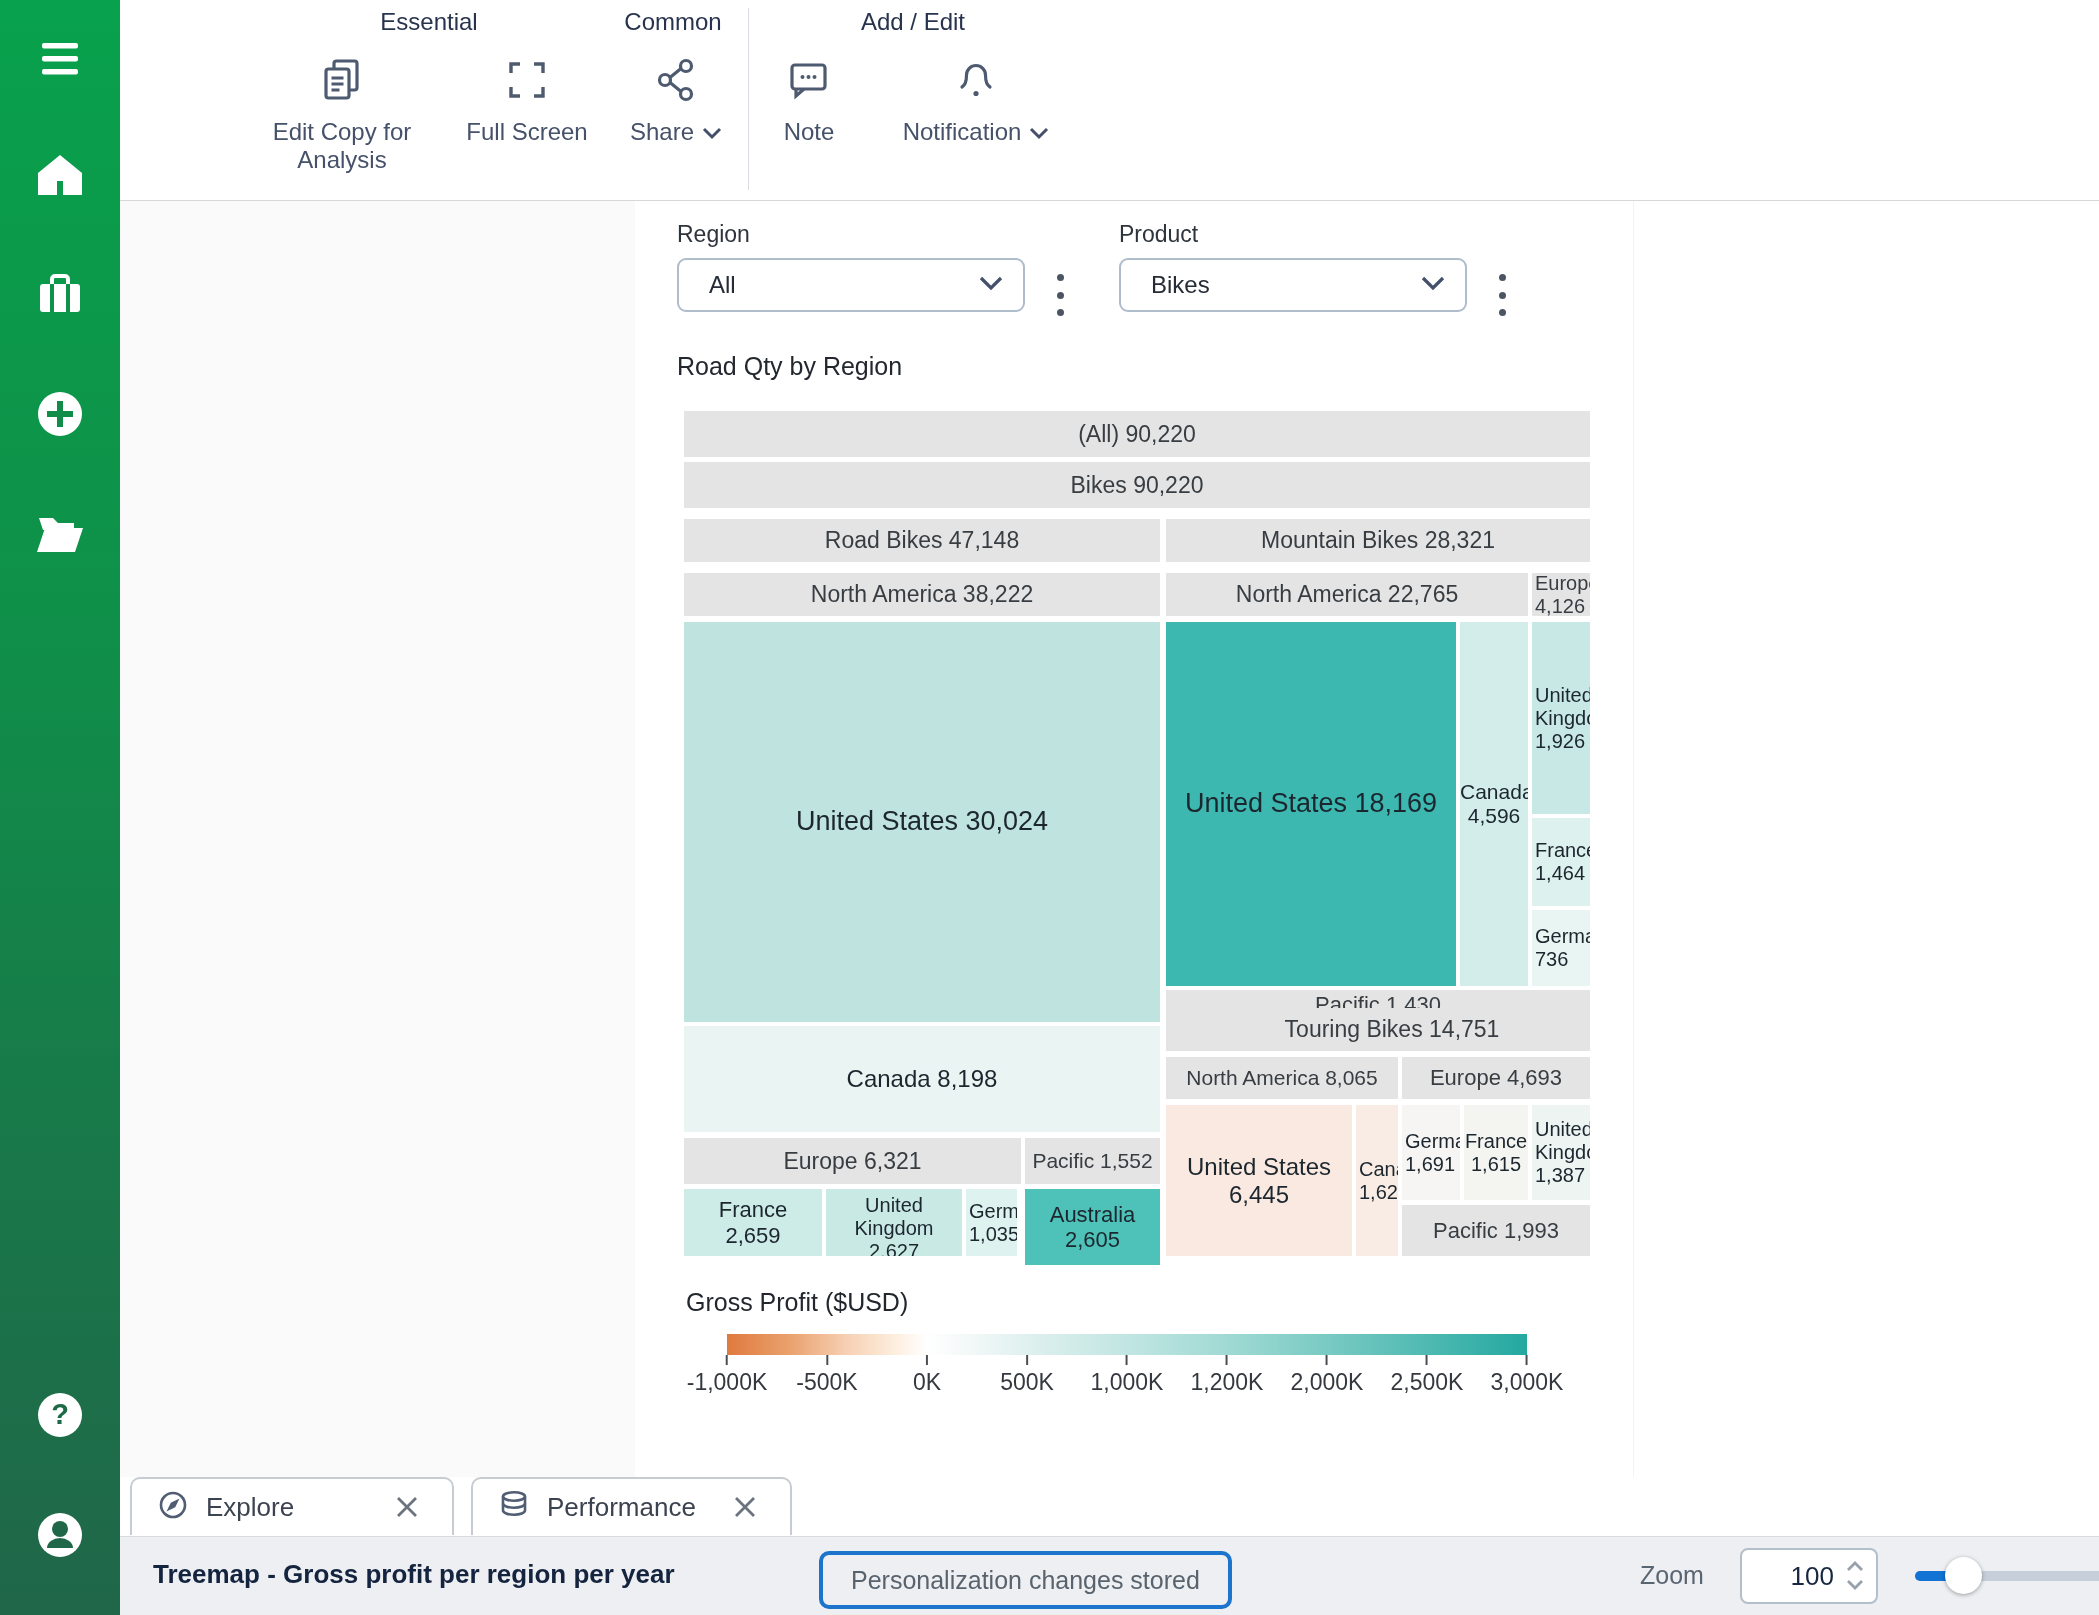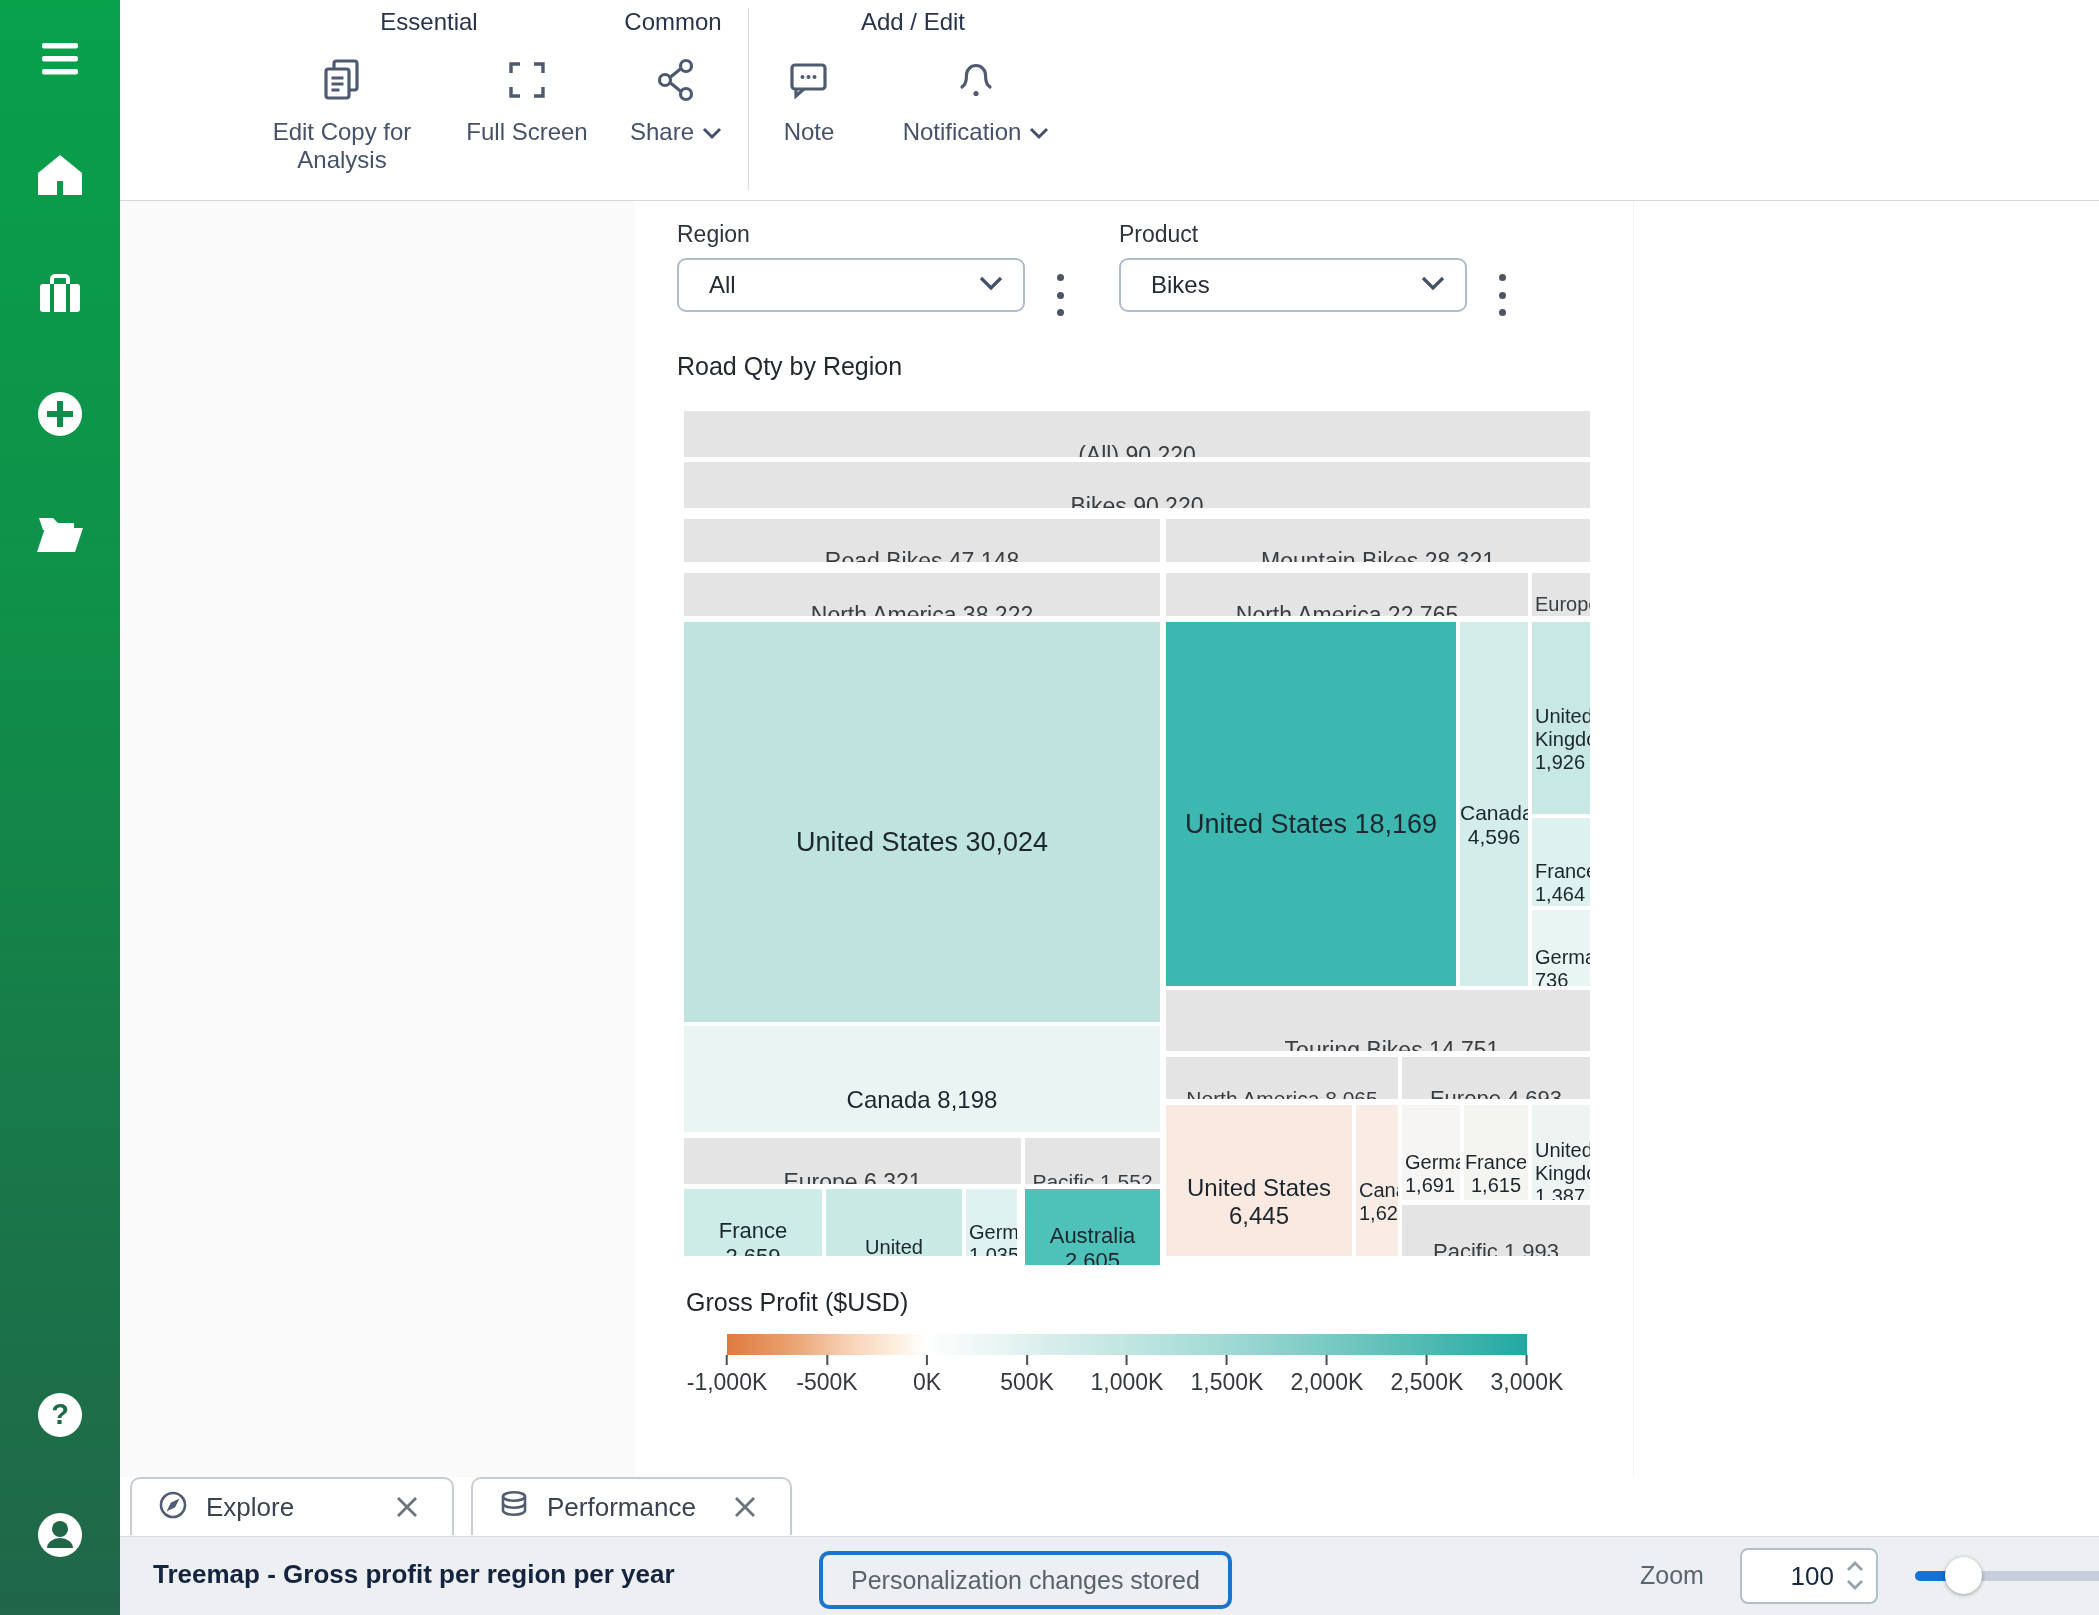--- a/index.html
+++ b/index.html
@@ -39,21 +39,21 @@
     align-items:center;justify-content:space-between;cursor:pointer;background:none;border:none;padding:4px 0;}
   .kebab i{width:7px;height:7px;border-radius:50%;background:#4b5563;}
 
   
   .chart-title{position:absolute;left:677px;top:352px;font-size:25px;color:#23282f;}
   .treemap{position:absolute;left:684px;top:411px;width:906px;height:845px;}
   .tm{position:absolute;display:flex;align-items:center;justify-content:center;
     overflow:hidden;box-sizing:border-box;line-height:1.15;cursor:pointer;}
   .tm.header{background:#e4e4e4;color:#383d42;}
   .tm.cell{color:#1c262e;}
-  .tm span{display:block;text-align:inherit;width:100%;margin-top:42px;}
+  .tm span{display:block;text-align:inherit;width:100%;}
   .tm{text-align:center;}
 
   
   .legend-title{position:absolute;left:686px;top:1288px;font-size:25px;color:#22272e;}
   .legend-bar{position:absolute;left:727px;top:1334px;width:800px;height:21px;
     background:linear-gradient(90deg,#df7a3e 0%,#eaa26f 8%,#f7d0b4 15%,#fdeede 21%,#ffffff 25%,
       #f3f9f8 30%,#d9eeec 40%,#bce4e0 52%,#9cd8d2 64%,#76c9c2 76%,#4db9b1 88%,#23a8a0 100%);}
   .legend-ticks{position:absolute;left:727px;top:1355px;width:802px;height:50px;}
   .lt{position:absolute;transform:translateX(-50%);text-align:center;}
   .lt .mark{display:block;width:2px;height:10px;background:#4a4f55;margin:0 auto 4px auto;}
@@ -362,21 +362,21 @@
     </div>
 
   <div class="legend-title">Gross Profit ($USD)</div>
   <div class="legend-bar"></div>
   <div class="legend-ticks">
       <div class="lt" style="left: 0px;"><span class="mark"></span><span class="lbl">-1,000K</span></div>
       <div class="lt" style="left: 100px;"><span class="mark"></span><span class="lbl">-500K</span></div>
       <div class="lt" style="left: 200px;"><span class="mark"></span><span class="lbl">0K</span></div>
       <div class="lt" style="left: 300px;"><span class="mark"></span><span class="lbl">500K</span></div>
       <div class="lt" style="left: 400px;"><span class="mark"></span><span class="lbl">1,000K</span></div>
-      <div class="lt" style="left: 500px;"><span class="mark"></span><span class="lbl">1,500K</span></div>
+      <div class="lt" style="left: 500px;"><span class="mark"></span><span class="lbl">1,200K</span></div>
       <div class="lt" style="left: 600px;"><span class="mark"></span><span class="lbl">2,000K</span></div>
       <div class="lt" style="left: 700px;"><span class="mark"></span><span class="lbl">2,500K</span></div>
       <div class="lt" style="left: 800px;"><span class="mark"></span><span class="lbl">3,000K</span></div>
     </div>
 
   <div class="tabsrow">
     <div class="tab" style="left:10px;width:324px">
       <span><svg width="30" height="30" viewBox="0 0 30 30">
             <circle cx="15" cy="15" r="12" fill="none" stroke="#515d73" stroke-width="2.6"></circle>
             <path d="M21.5 8.5 L17.2 17.2 L8.5 21.5 L12.8 12.8 Z" fill="#515d73"></path>

